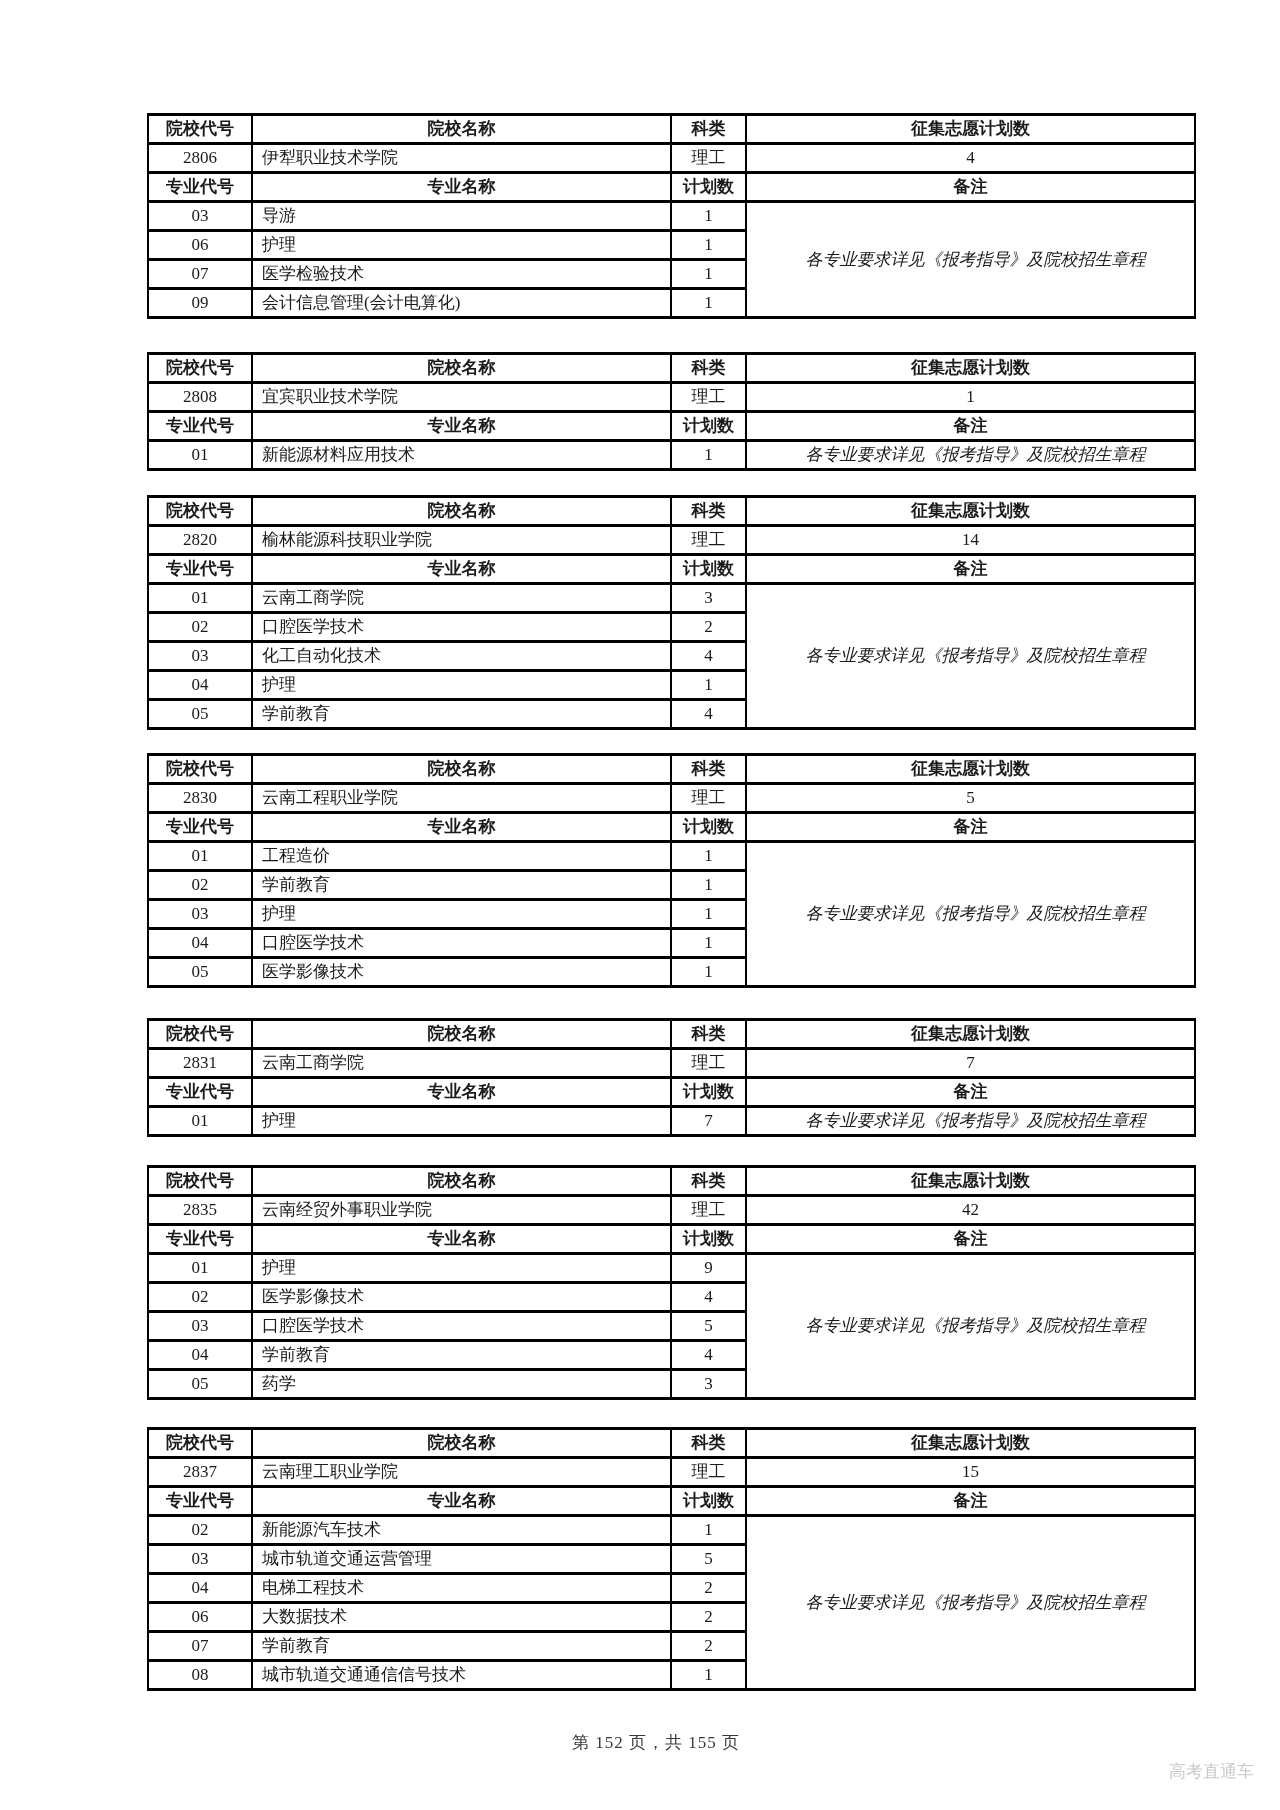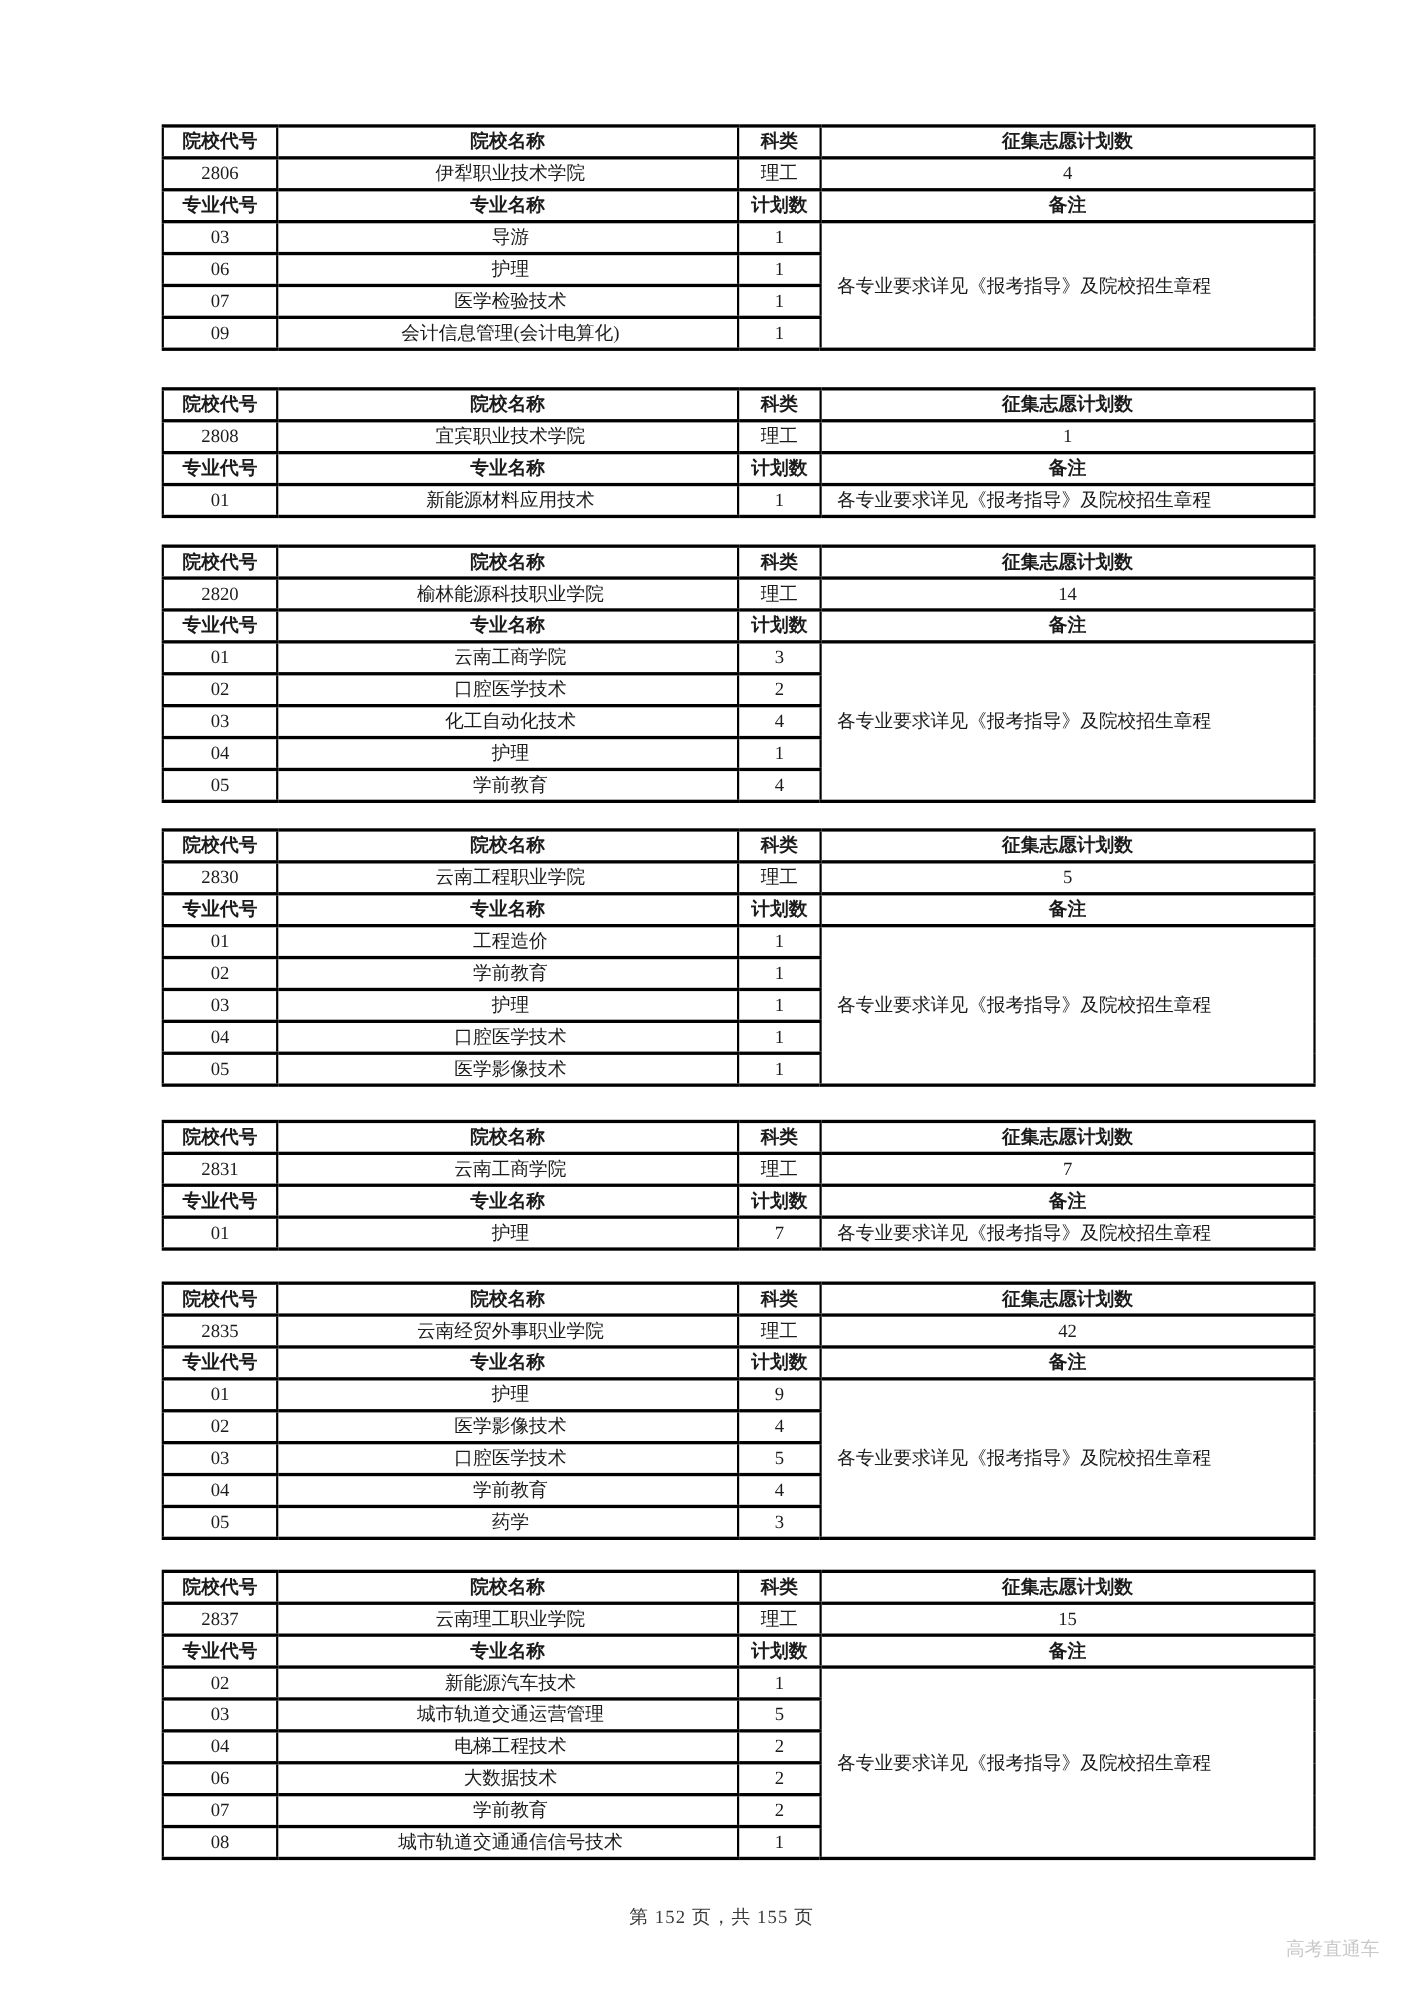--- a/index.html
+++ b/index.html
@@ -12,24 +12,24 @@
     position:absolute;left:116px;width:1047px;
     border-collapse:collapse;table-layout:fixed;margin-left:31px;
   }
   .tbl th,.tbl td{
     border:2px solid #000;border-top-width:3px;border-bottom-width:3px;
     height:26px;padding:0 4px;font-size:17px;line-height:1.15;
     overflow:hidden;white-space:nowrap;
   }
   .tbl th{font-weight:bold;text-align:center;padding:0;}
   .ctr{text-align:center;}
-  .lft{text-align:center;padding-left:9px !important;}
+  .lft{text-align:left;padding-left:9px !important;}
   .rmk{
-    text-align:left;padding-left:14px !important;vertical-align:middle;
-    white-space:normal !important;font-size:17px;
+    text-align:center;padding-left:14px !important;vertical-align:middle;
+    white-space:normal !important;font-size:17px;font-style:italic;
   }
   .c1{width:104px;} .c2{width:419px;} .c3{width:75px;} .c4{width:449px;}
   .footer{
     position:absolute;top:1731px;left:16px;width:100%;text-align:center;
     font-size:17px;color:#3a3a3a;letter-spacing:1px;
   }
   .watermark{
     position:absolute;top:1760px;right:26px;font-size:17px;color:#c9c9c9;
     font-family:"Liberation Sans","DejaVu Sans",sans-serif;
   }

